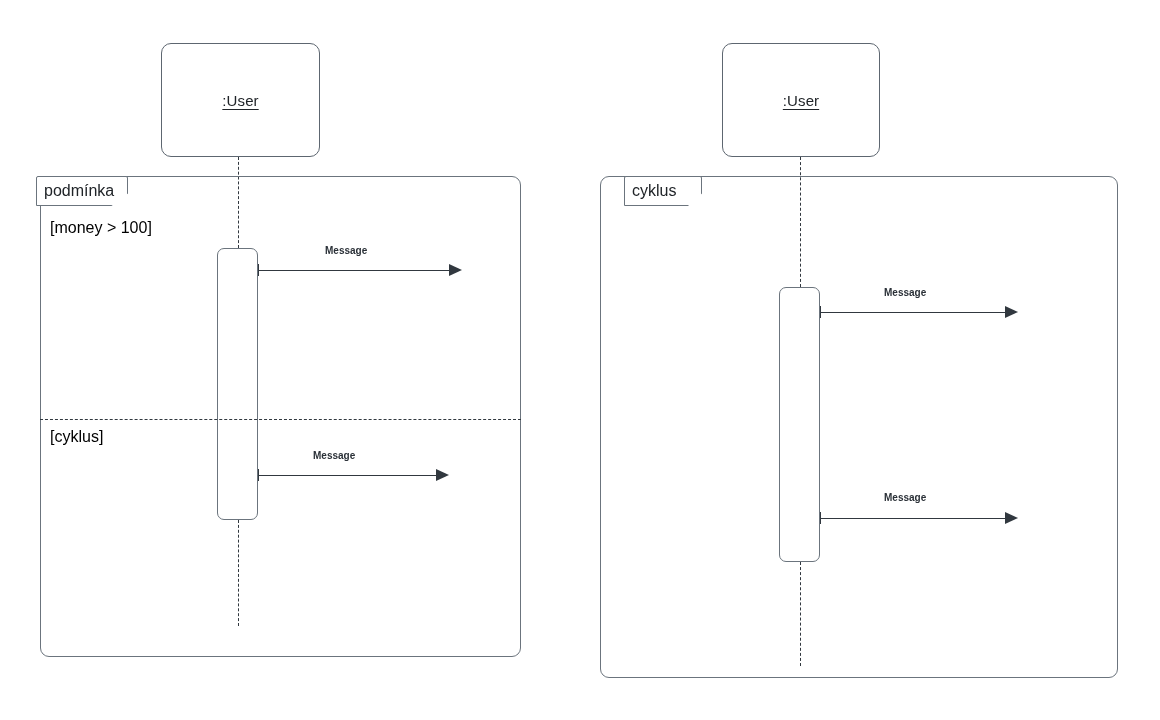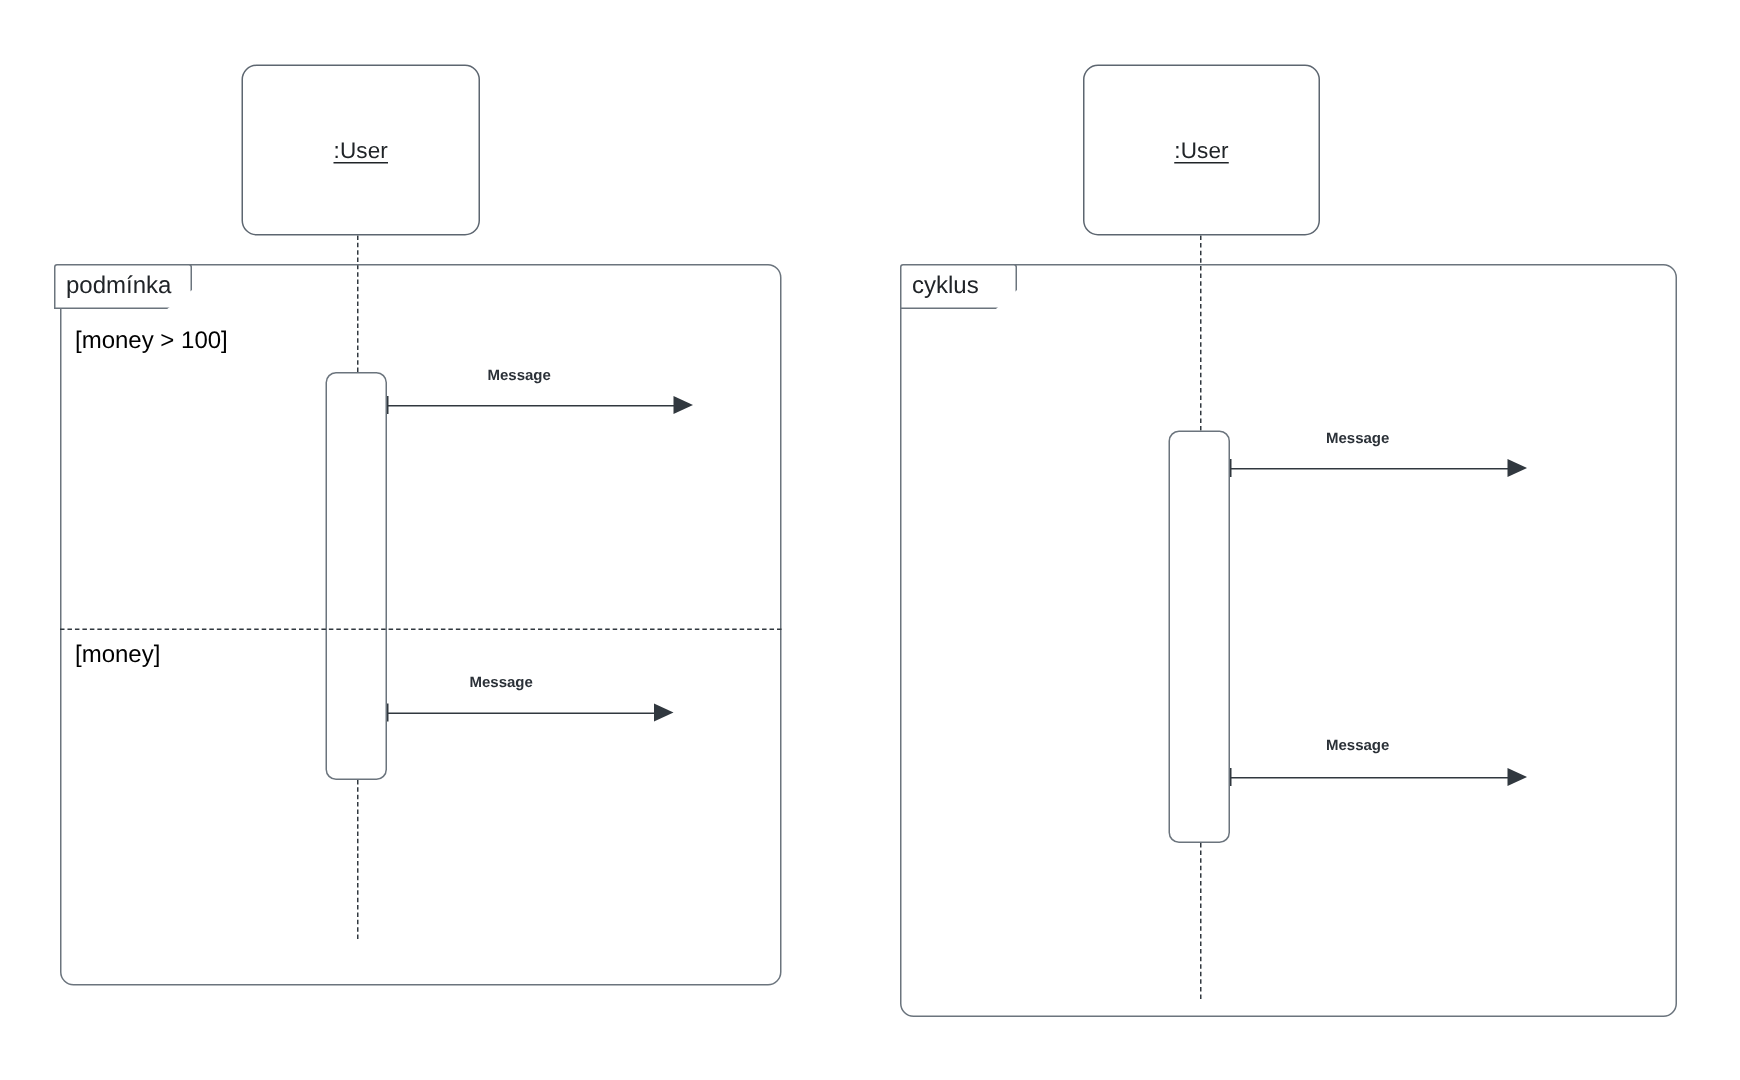--- a/index.html
+++ b/index.html
@@ -148,40 +148,40 @@
 
     <div class="activation" style="left:217px; top:248px; width:41px; height:272px;"></div>
 
     <div class="msg-tick" style="left:258px; top:264px; height:12px;"></div>
     <div class="msg-line" style="left:258px; top:270px; width:192px;"></div>
     <div class="msg-arrowhead" style="left:449px; top:264px;"></div>
     <div class="msg-label" style="left:325px; top:245px;">Message</div>
 
     <div class="separator" style="left:40px; top:419px; width:481px;"></div>
 
-    <div class="guard" style="left:50px; top:428px;">[money]</div>
+    <div class="guard" style="left:50px; top:428px;">[cyklus]</div>
 
     <div class="msg-tick" style="left:258px; top:469px; height:12px;"></div>
     <div class="msg-line" style="left:258px; top:475px; width:179px;"></div>
     <div class="msg-arrowhead" style="left:436px; top:469px;"></div>
     <div class="msg-label" style="left:313px; top:450px;">Message</div>
   </div>
 
   <div class="diagram">
 
     <div class="lifeline" style="left:799.5px; top:157px; height:130px;"></div>
     <div class="lifeline" style="left:799.5px; top:562px; height:104px;"></div>
 
     <div class="lifeline-head" style="left:722px; top:43px; width:158px; height:114px;">
       <span class="head-label">:User</span>
     </div>
 
     <div class="fragment" style="left:600px; top:176px; width:518px; height:502px;"></div>
 
-    <div class="fragment-tag" style="left:600px; top:176px; width:78px; height:30px;">
+    <div class="fragment-tag" style="left:624px; top:176px; width:78px; height:30px;">
       <span class="tag-label">cyklus</span>
     </div>
 
 
     <div class="activation" style="left:779px; top:287px; width:41px; height:275px;"></div>
 
     <div class="msg-tick" style="left:820px; top:306px; height:12px;"></div>
     <div class="msg-line" style="left:820px; top:312px; width:186px;"></div>
     <div class="msg-arrowhead" style="left:1005px; top:306px;"></div>
     <div class="msg-label" style="left:884px; top:287px;">Message</div>

